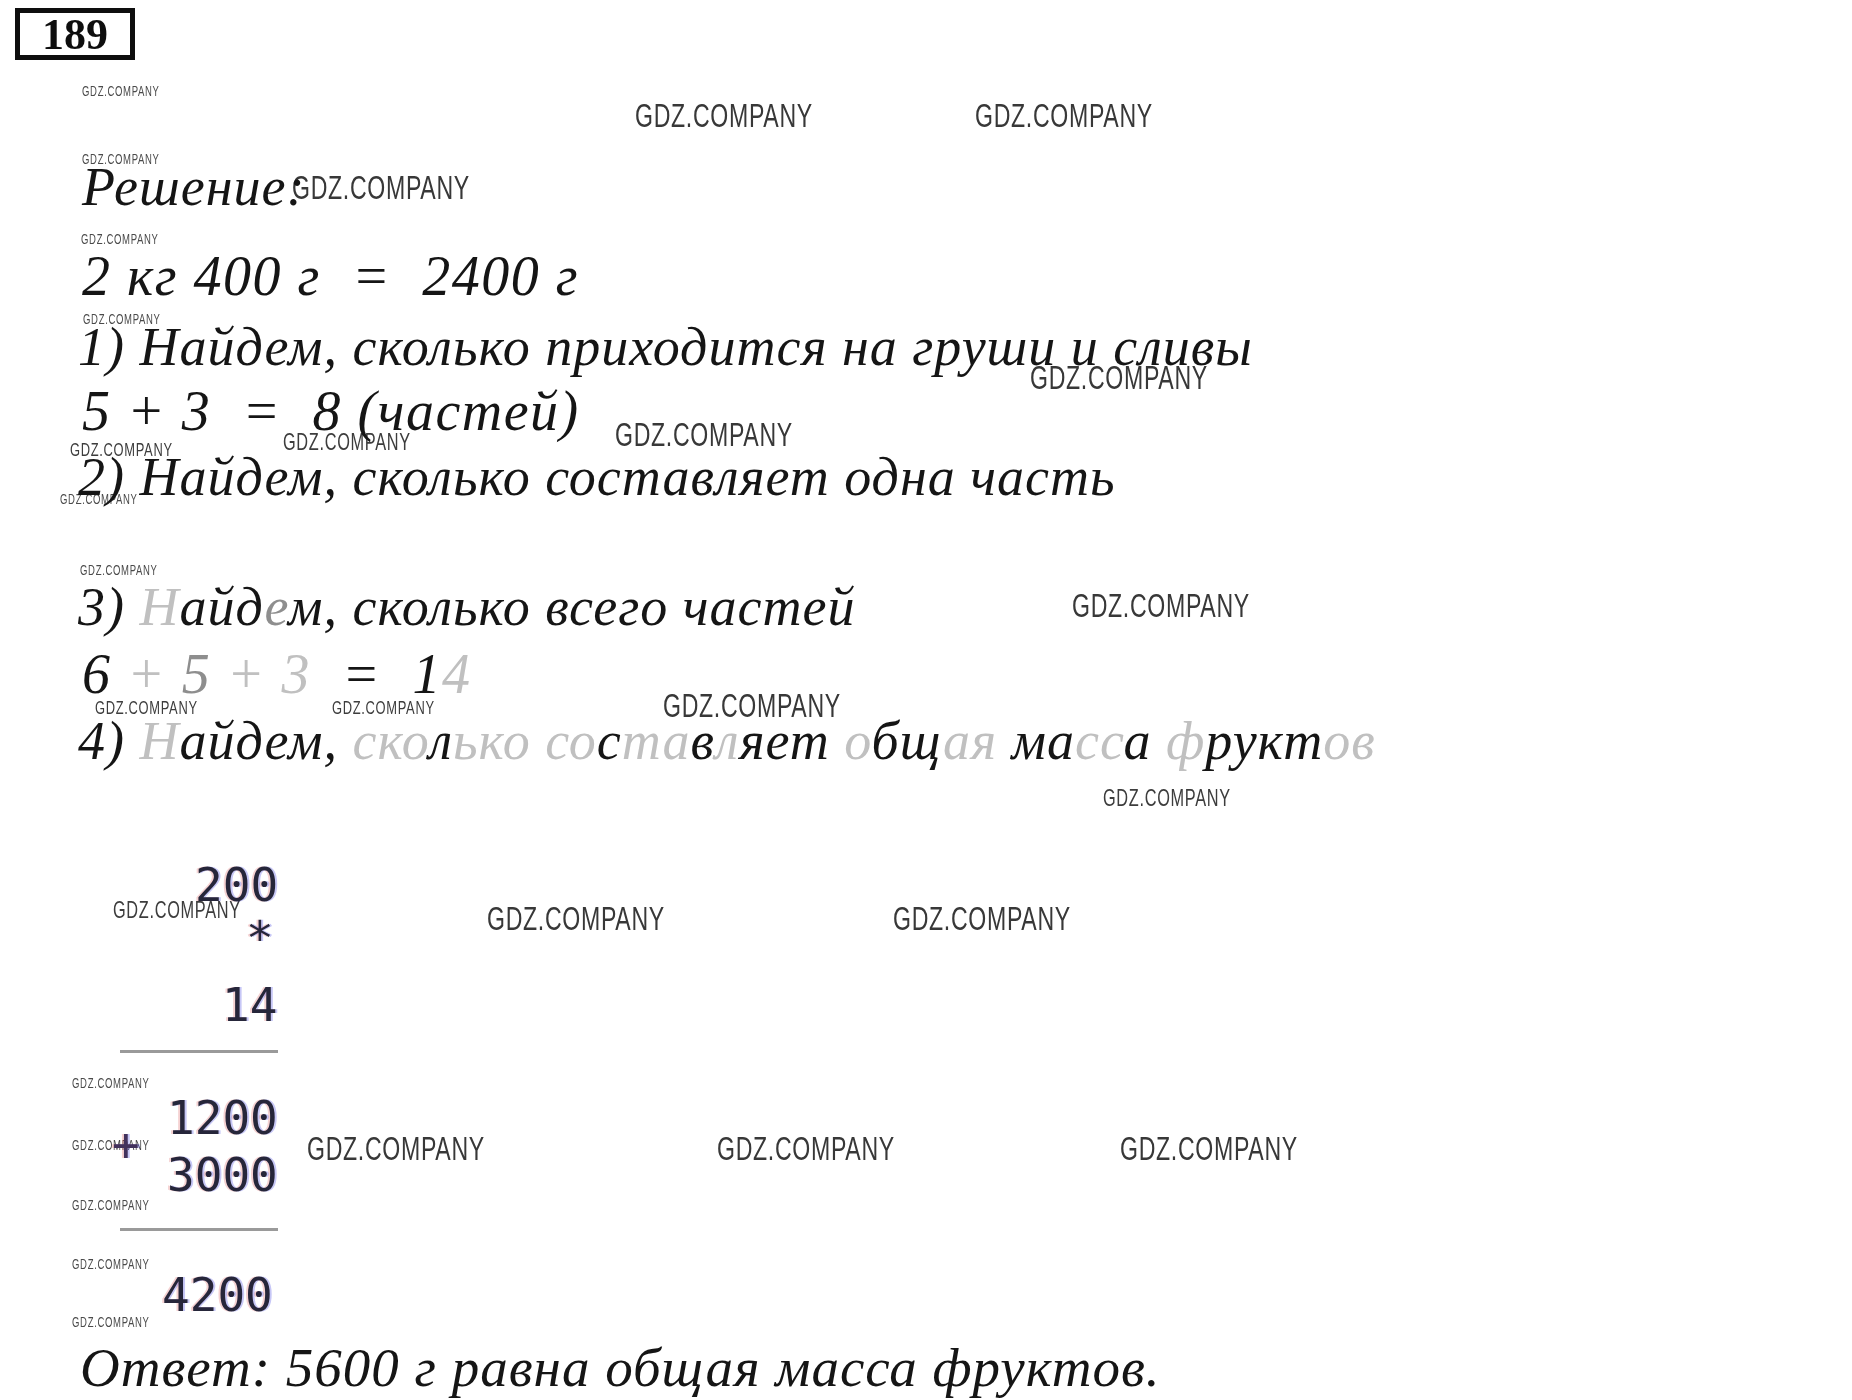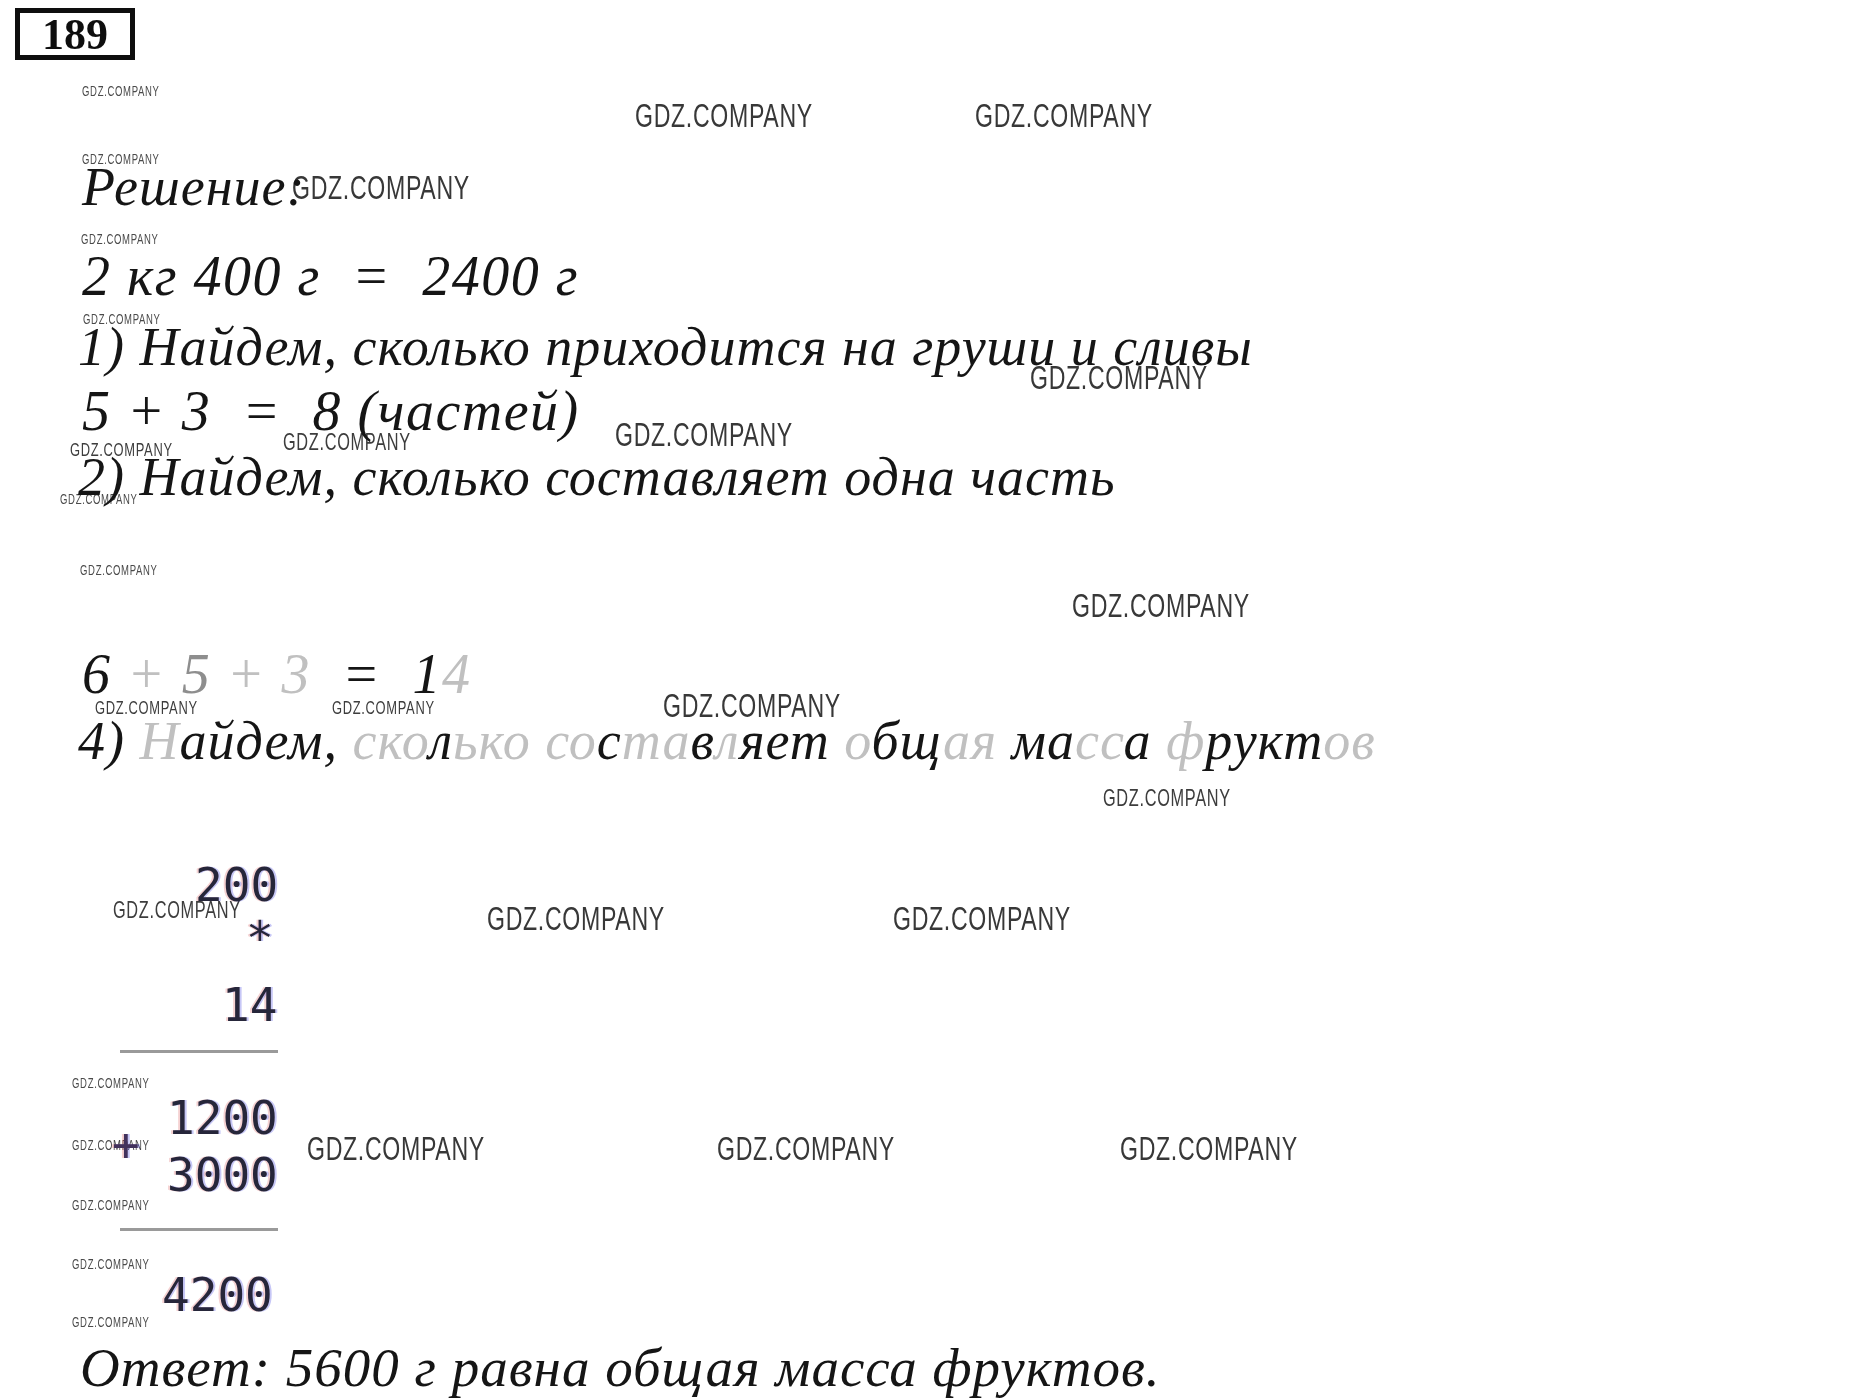--- a/index.html
+++ b/index.html
@@ -77,20 +77,21 @@
   <div class="wm wm-t" style="left:72px;top:1315px">GDZ.COMPANY</div>
 
   <div class="t" style="left:82px;top:158px">Решение:</div>
   <div class="t expr" style="left:82px;top:246px">2 кг 400 г  =  2400 г</div>
 
   <div class="t" style="left:78px;top:318px"><span class="sh-k">1) Найдем, сколько приходится на груши и сливы</span></div>
   <div class="t expr" style="left:82px;top:381px"><span class="sh-k">5 + 3  =  8 (частей)</span></div>
 
   <div class="t" style="left:78px;top:448px"><span class="sh-k">2) Найдем, сколько составляет одна часть</span></div>
 
+  <div class="t" style="left:78px;top:578px"><span class="sh-k">3) </span><span class="sh-g">Н</span><span class="sh-k">айд</span><span class="sh-m">е</span><span class="sh-k">м, сколько всего частей</span></div>
   <div class="t expr" style="left:82px;top:644px"><span class="sh-k">6 </span><span class="sh-g">+ </span><span class="sh-m">5 </span><span class="sh-g">+ </span><span class="sh-g">3</span><span class="sh-k">  =  1</span><span class="sh-g">4</span></div>
 
   <div class="t" style="left:78px;top:712px"><span class="sh-k">4) </span><span class="sh-g">Н</span><span class="sh-k">айдем, </span><span class="sh-g">ско</span><span class="sh-k">л</span><span class="sh-g">ько </span><span class="sh-g">со</span><span class="sh-k">с</span><span class="sh-g">та</span><span class="sh-k">в</span><span class="sh-g">л</span><span class="sh-k">яет </span><span class="sh-g">о</span><span class="sh-k">бщ</span><span class="sh-g">ая </span><span class="sh-k">ма</span><span class="sh-g">сс</span><span class="sh-k">а </span><span class="sh-g">ф</span><span class="sh-k">рукт</span><span class="sh-g">ов</span></div>
 
   <div class="mono" style="left:195px;top:862px">200</div>
   <div class="mono" style="left:246px;top:915px">*</div>
   <div class="mono" style="left:222px;top:982px">14</div>
   <div class="rule" style="left:120px;top:1050px;width:158px"></div>
   <div class="mono" style="left:167px;top:1095px">1200</div>
   <div class="mono plus" style="left:112px;top:1122px">+</div>

